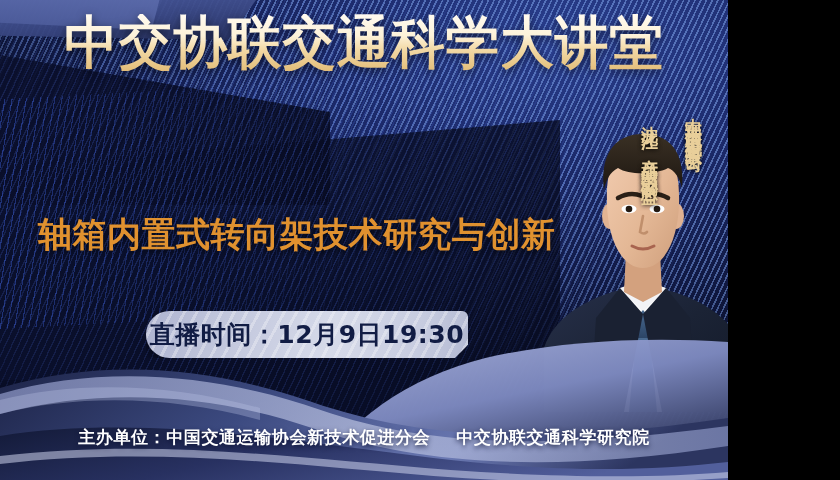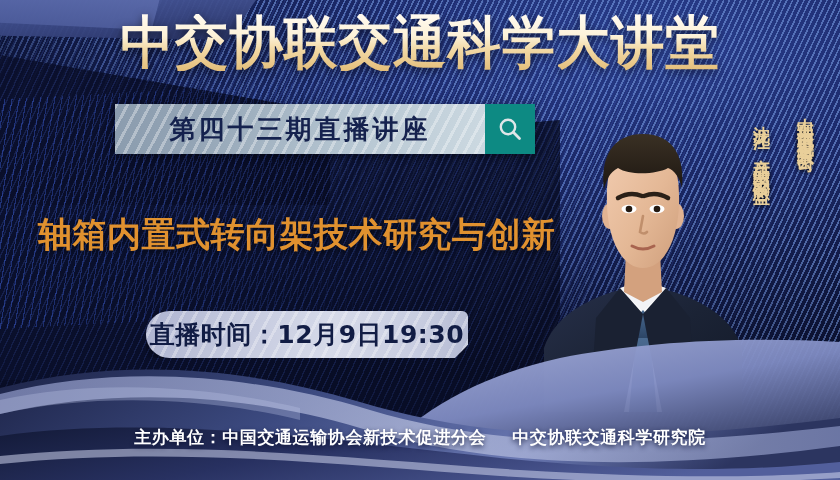--- a/index.html
+++ b/index.html
@@ -1,19 +1,19 @@
 <!DOCTYPE html>
 <html><head>
 <meta charset="utf-8">
 <style>
   html,body{margin:0;padding:0;background:#000;}
   *{box-sizing:border-box;}
   .poster{
     position:relative;
-    width:840px;height:480px;
+    width:728px;height:480px;
     overflow:hidden;
     font-family:"Liberation Sans","DejaVu Sans",sans-serif;
     background:#0a0f2e;
   }
 
   
   .bg-base{
     position:absolute;inset:0;
     background:
       radial-gradient(120% 90% at 78% 8%, #2a3f8f 0%, #1c2a6b 28%, #111a46 55%, #080d26 80%),
@@ -324,33 +324,20 @@
       <path d="M0 186 C160 164 330 190 500 208 C640 222 740 222 840 212 L840 230 L0 230 Z" fill="url(#w3)"></path>
 
       <path d="M0 206 C180 188 340 208 520 220 C650 228 760 228 840 222 L840 228 C740 234 620 234 500 226 C330 214 170 196 0 214 Z" fill="#cdd4ec" opacity=".55"></path>
 
       <path d="M0 150 C90 130 200 134 300 158 L300 170 C200 146 90 144 0 164 Z" fill="#b8c0e2" opacity=".35"></path>
     </svg>
   </div>
 
   <div class="main-title">中交协联交通科学大讲堂</div>
 
-  <div class="session-bar">
-    <div class="sb-text">
-      <span class="sb-label">第四十三期直播讲座</span>
-    </div>
-    <div class="sb-btn">
-      <span>
-        <svg width="26" height="26" viewBox="0 0 26 26" xmlns="http://www.w3.org/2000/svg">
-          <circle cx="11" cy="11" r="7.2" fill="none" stroke="#dfe6e8" stroke-width="2.4"></circle>
-          <line x1="16.3" y1="16.3" x2="22.5" y2="22.5" stroke="#dfe6e8" stroke-width="2.8" stroke-linecap="round"></line>
-        </svg>
-      </span>
-    </div>
-  </div>
 
   <div class="lecture-title">轴箱内置式转向架技术研究与创新</div>
 
   <div class="time-pill">
     <span class="tp-label">直播时间：12月9日19:30</span>
   </div>
 
   <div class="vtext company">中车株洲电力机车有限公司</div>
   <div class="vtext person">沈龙江 产品研发中心副总监</div>
 

